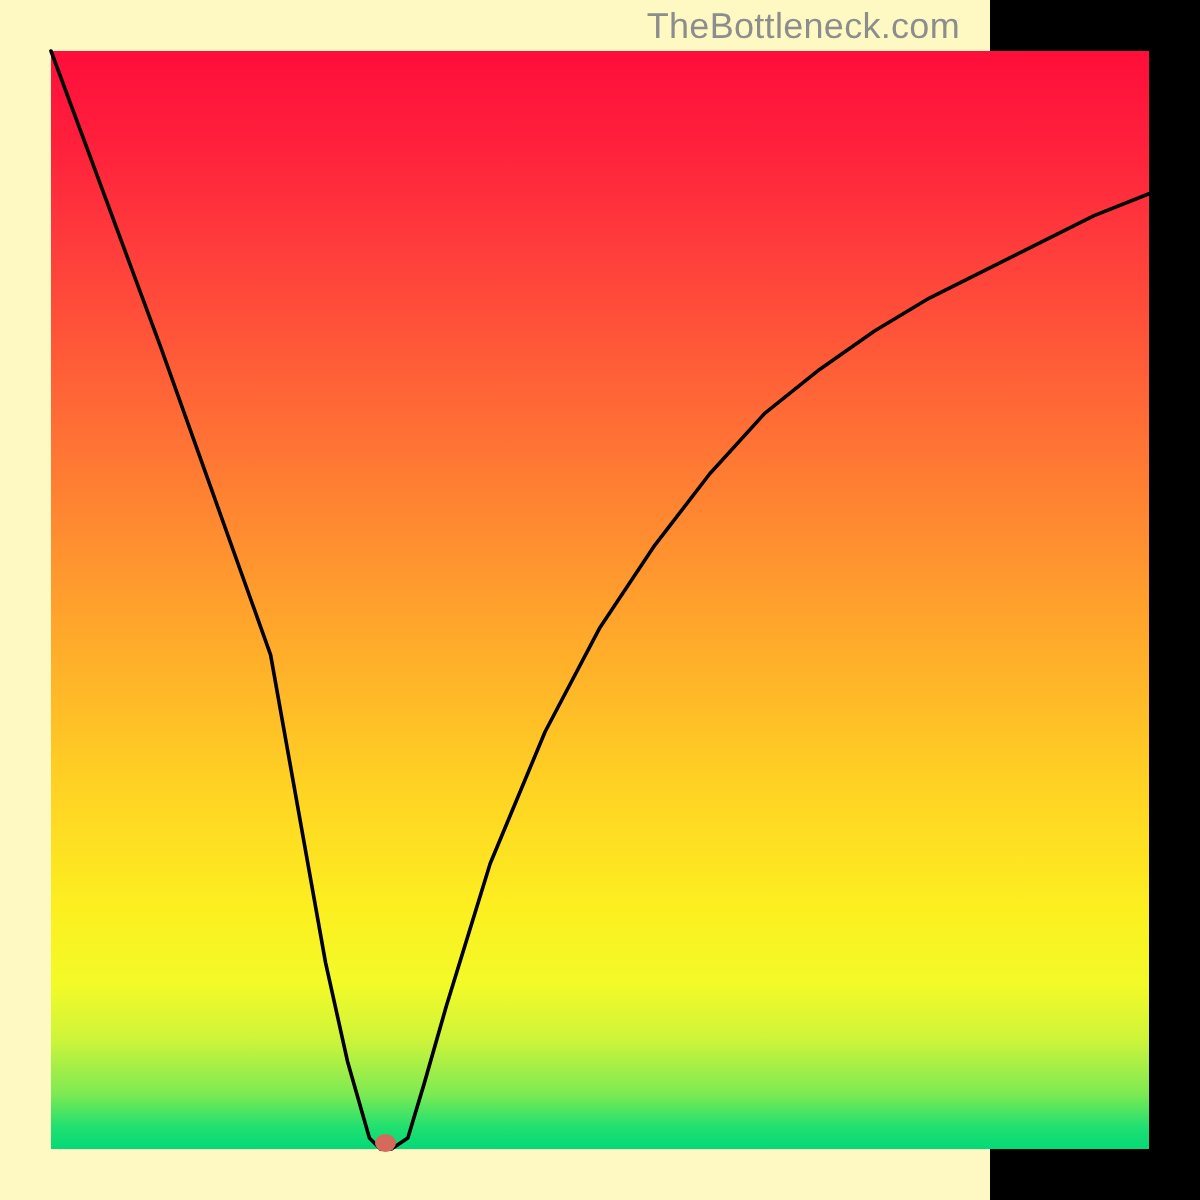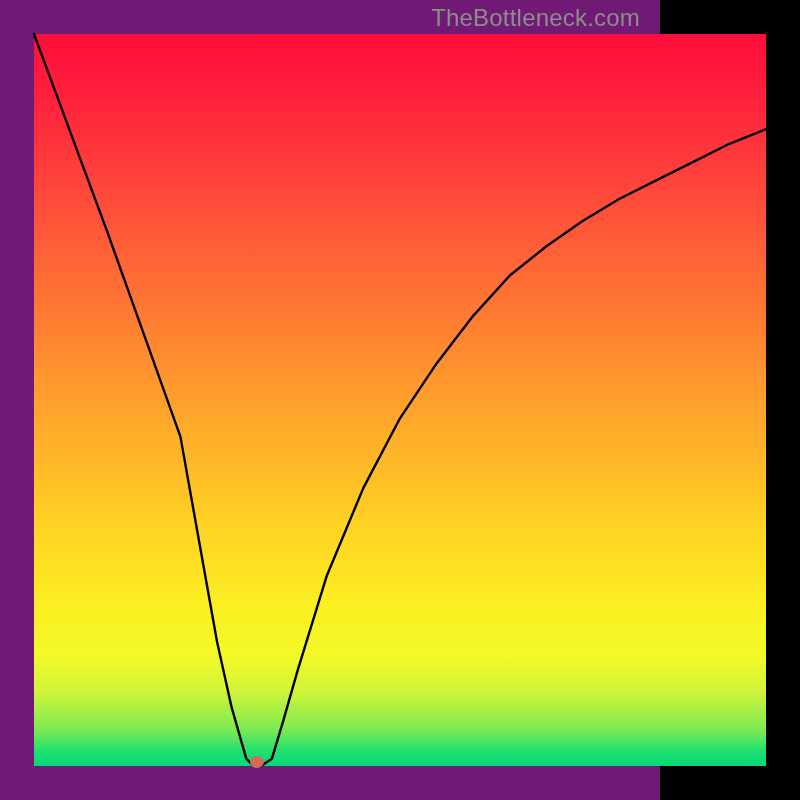--- a/index.html
+++ b/index.html
@@ -8,21 +8,21 @@
     width: 800px;
     height: 800px;
     background: #000;
     overflow: hidden;
     font-family: Arial, Helvetica, sans-serif;
   }
   .frame {
     position: relative;
     width: 660px;
     height: 800px;
-    background: #701a75;
+    background: #fef9c3;
   }
   .plot {
     position: absolute;
     left: 34px;
     top: 34px;
     width: 732px;
     height: 732px;
     
     background: linear-gradient(
       to bottom,

